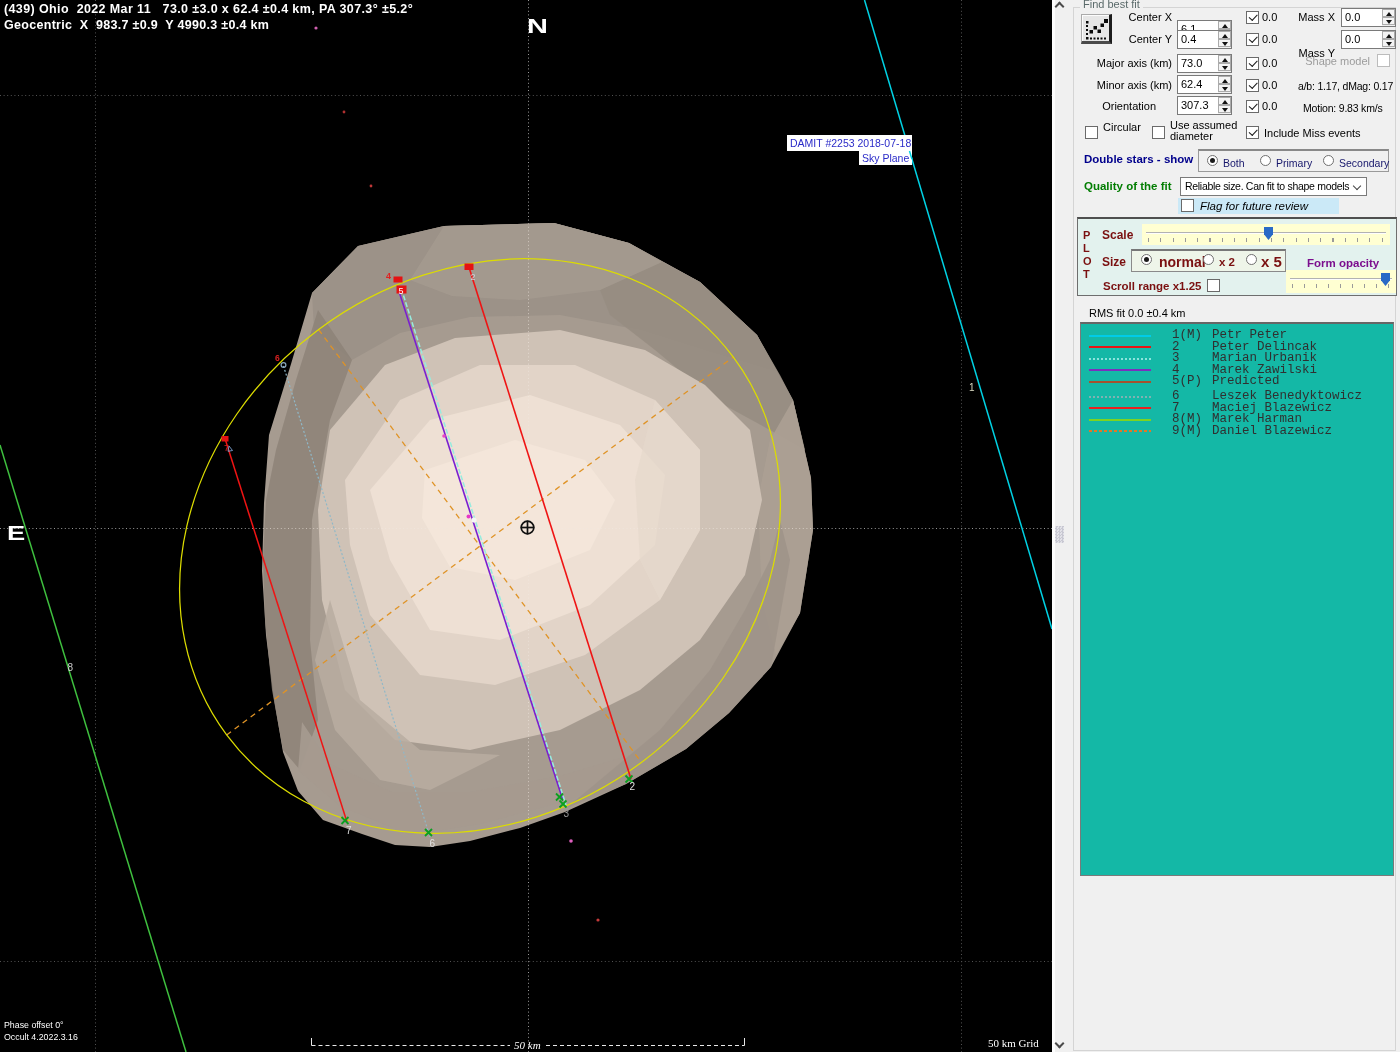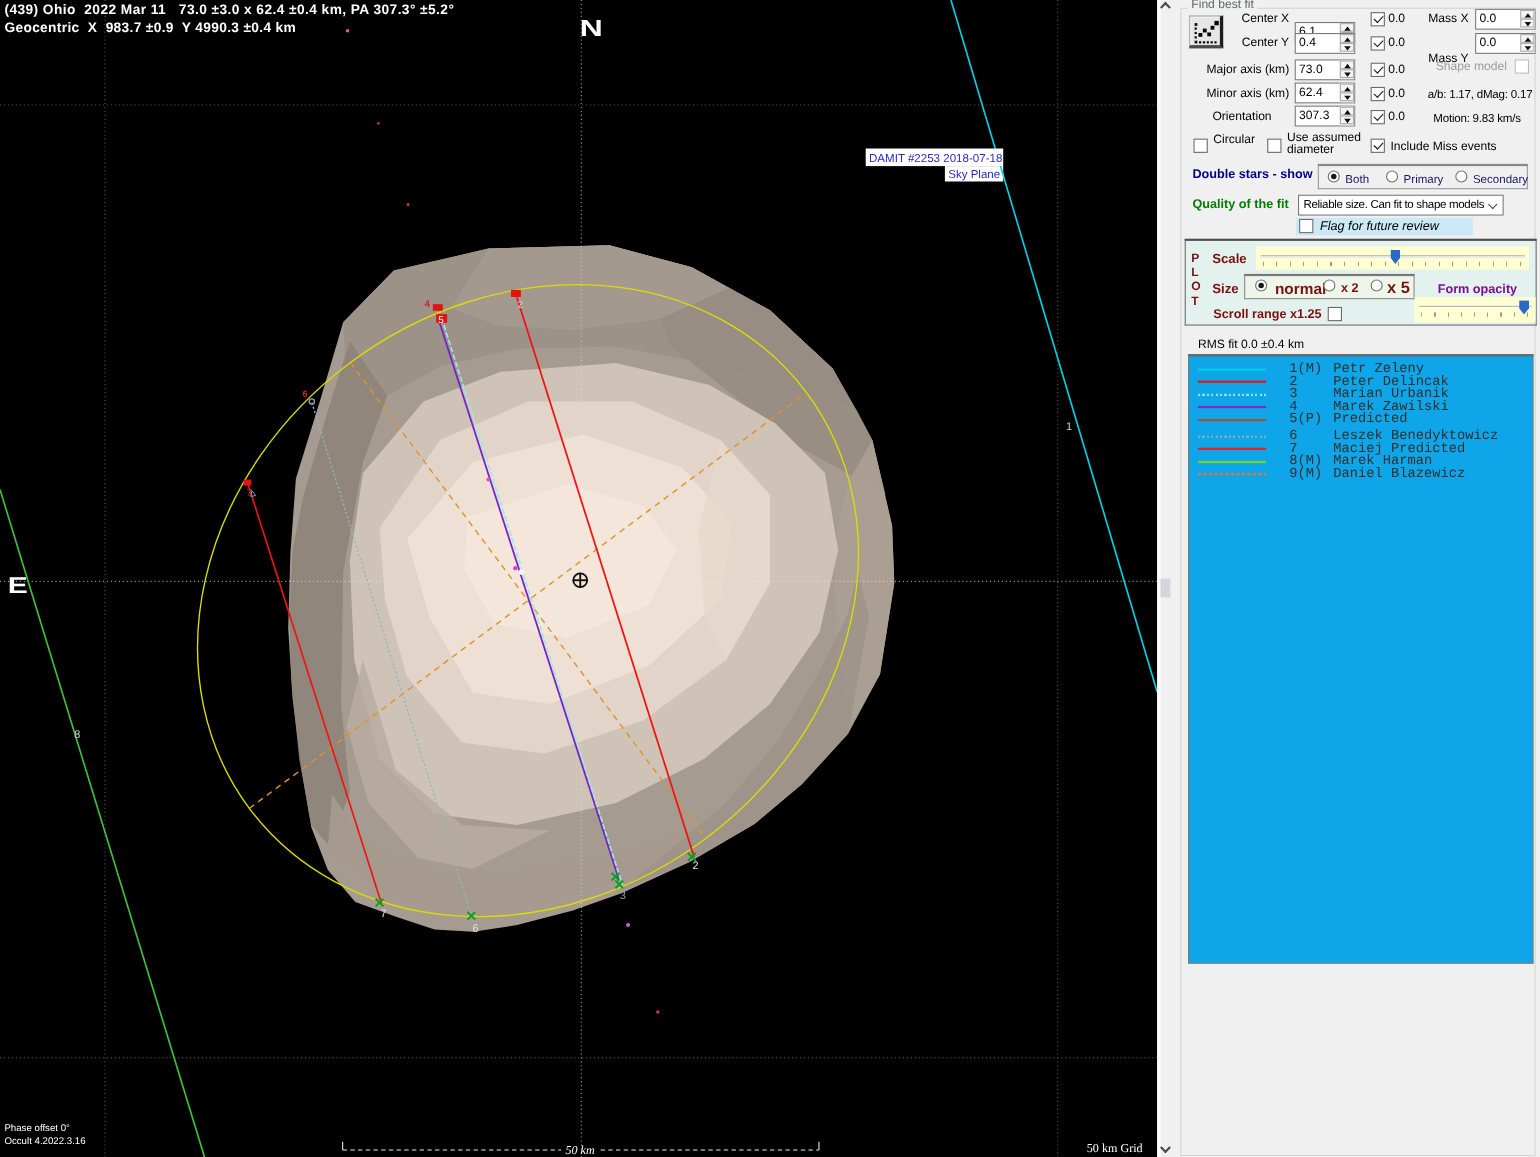--- a/index.html
+++ b/index.html
@@ -330,43 +330,43 @@
 <div style="left:255px;top:257px;font-size:11.5px;font-weight:bold;color:#7b0e8e;">Form opacity</div>
 <div class="slider" style="left:234px;top:270px;width:110px;height:23px;">
         <div class="groove"></div>
         <div class="ticks" style="background:repeating-linear-gradient(90deg,#9a9a9a 0 1px,transparent 1px 12px);"></div>
         <div class="thumb" style="left:95px;"></div>
       </div>
 <div class="mar" style="left:51px;top:280px;font-size:11.5px;">Scroll range x1.25</div>
 <div class="cb" style="left:155px;top:279px;"></div>
 
 <div class="t" style="left:37px;top:307px;">RMS fit 0.0 ±0.4 km</div>
-<div id="lb" style="left:28px;top:322px;width:314px;height:554px;background:#0ea5e9;border:1px solid #7a7a7a;border-top:2px solid #666;">
+<div id="lb" style="left:28px;top:322px;width:314px;height:554px;background:#14b8a6;border:1px solid #7a7a7a;border-top:2px solid #666;">
 <div class="lr" style="left:0;top:0;width:312px;height:710px;">
 <i style="top:10.5px;border-top:2px solid #00cce8;"></i>
           <b style="top:5px;">1(M)</b>
-          <span style="top:5px;">Petr Zeleny</span>
+          <span style="top:5px;">Petr Peter</span>
 <i style="top:22px;border-top:2px solid #e81414;"></i>
           <b style="top:16.5px;">2</b>
           <span style="top:16.5px;">Peter Delincak</span>
 <i style="top:33.5px;height:2px;background:repeating-linear-gradient(90deg,#8ce4dc 0 2px,transparent 2px 4px);"></i>
           <b style="top:28px;">3</b>
           <span style="top:28px;">Marian Urbanik</span>
 <i style="top:45px;border-top:2px solid #7b2fbe;"></i>
           <b style="top:39.5px;">4</b>
           <span style="top:39.5px;">Marek Zawilski</span>
 <i style="top:56.5px;border-top:2px solid #a6522e;"></i>
           <b style="top:51px;">5(P)</b>
           <span style="top:51px;">Predicted</span>
 <i style="top:71.5px;height:2px;background:repeating-linear-gradient(90deg,#7fb2b2 0 2px,transparent 2px 4px);"></i>
           <b style="top:66px;">6</b>
           <span style="top:66px;">Leszek Benedyktowicz</span>
 <i style="top:83px;border-top:2px solid #e82020;"></i>
           <b style="top:77.5px;">7</b>
-          <span style="top:77.5px;">Maciej Predicted</span>
+          <span style="top:77.5px;">Maciej Blazewicz</span>
 <i style="top:94.5px;border-top:2px solid #7ed321;"></i>
           <b style="top:89px;">8(M)</b>
           <span style="top:89px;">Marek Harman</span>
 <i style="top:106px;height:2px;background:repeating-linear-gradient(90deg,#e0782a 0 3px,transparent 3px 5px);"></i>
           <b style="top:100.5px;">9(M)</b>
           <span style="top:100.5px;">Daniel Blazewicz</span>
 </div>
 </div>
 </div>
 

